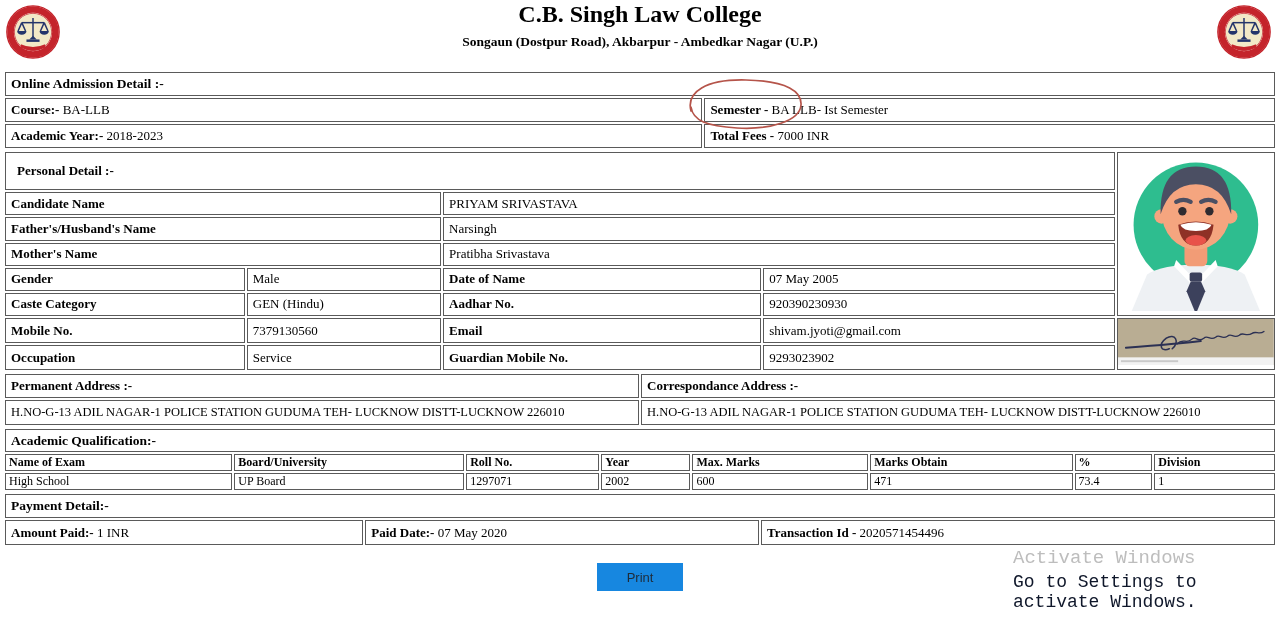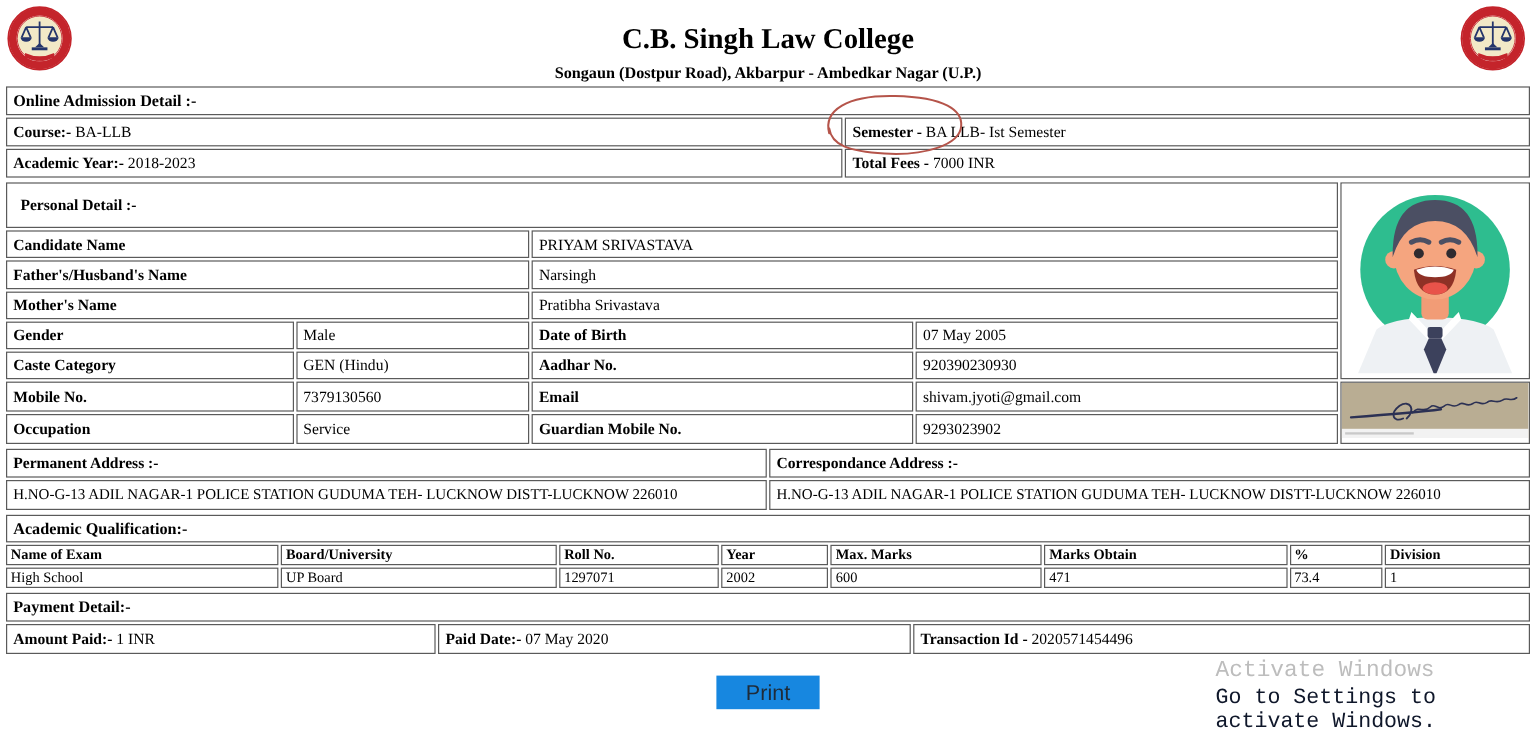--- a/index.html
+++ b/index.html
@@ -4,21 +4,21 @@
 <style>
   html,body{margin:0;padding:0;}
   body{
     width:1280px;height:622px;position:relative;overflow:hidden;
     background:#ffffff;font-family:"Liberation Serif", serif;color:#000;
   }
   
   .hdr{height:70px;position:relative;}
   .hdr .logo{position:absolute;top:4px;width:56px;height:56px;}
   .hdr .logo.left{left:5px;} .hdr .logo.right{right:8px;}
-  .hdr .titles{text-align:center;padding-top:19px;}
+  .hdr .titles{text-align:center;padding-top:0;}
   .hdr .title{font-size:24px;font-weight:bold;line-height:28px;}
   .hdr .subtitle{font-size:13.5px;font-weight:bold;margin-top:6px;}
   
   table{
     border-collapse:separate;border-spacing:2px;
     width:calc(100% - 6px);margin:0 auto;table-layout:fixed;
   }
   td{
     border:1px solid #5a5a5a;padding:1px 5px;font-size:13px;
     overflow:hidden;white-space:nowrap;vertical-align:middle;background:#fff;
@@ -36,21 +36,21 @@
   .pay td.sect{height:20px;}
   .pay td.prow{height:21px;}
   td.photo-cell,td.sig-cell{padding:0;vertical-align:top;}
   .photo-box{width:100%;height:158px;}
   .sig-box{width:100%;height:46px;}
   b.lbl{font-weight:bold;}
   
   .print-row{display:flex;justify-content:center;margin-top:16px;}
   .print-btn{
     width:86px;height:28px;border:none;background:#1787e0;color:#1f2b38;
-    font-family:"Liberation Sans", sans-serif;font-size:18px;cursor:pointer;
+    font-family:"Liberation Sans", sans-serif;font-size:13px;cursor:pointer;
   }
   
   .watermark{
     position:absolute;left:1013px;top:547px;
     font-family:Liberation Mono, monospace;pointer-events:none;
   }
   .watermark .l1{font-size:19px;color:#bdbdbd;}
   .watermark .l2{font-size:18px;color:#0f172a;margin-top:3px;}
   
   .annot{position:absolute;left:0;top:0;width:1280px;height:622px;pointer-events:none;z-index:6;}
@@ -187,21 +187,21 @@
     <td colspan="2" class="prow">
       <b class="lbl">Mother's Name</b>
     </td>
     <td colspan="2" class="prow">
       <span>Pratibha Srivastava</span>
     </td>
   </tr>
   <tr>
     <td class="prow"><b class="lbl">Gender</b></td>
     <td class="prow"><span>Male</span></td>
-    <td class="prow"><b class="lbl">Date of Birth</b></td>
+    <td class="prow"><b class="lbl">Date of Name</b></td>
     <td class="prow"><span>07 May 2005</span></td>
   </tr>
   <tr>
     <td class="prow"><b class="lbl">Caste Category</b></td>
     <td class="prow"><span>GEN (Hindu)</span></td>
     <td class="prow"><b class="lbl">Aadhar No.</b></td>
     <td class="prow"><span>920390230930</span></td>
   </tr>
   <tr>
     <td class="prow"><b class="lbl">Mobile No.</b></td>

